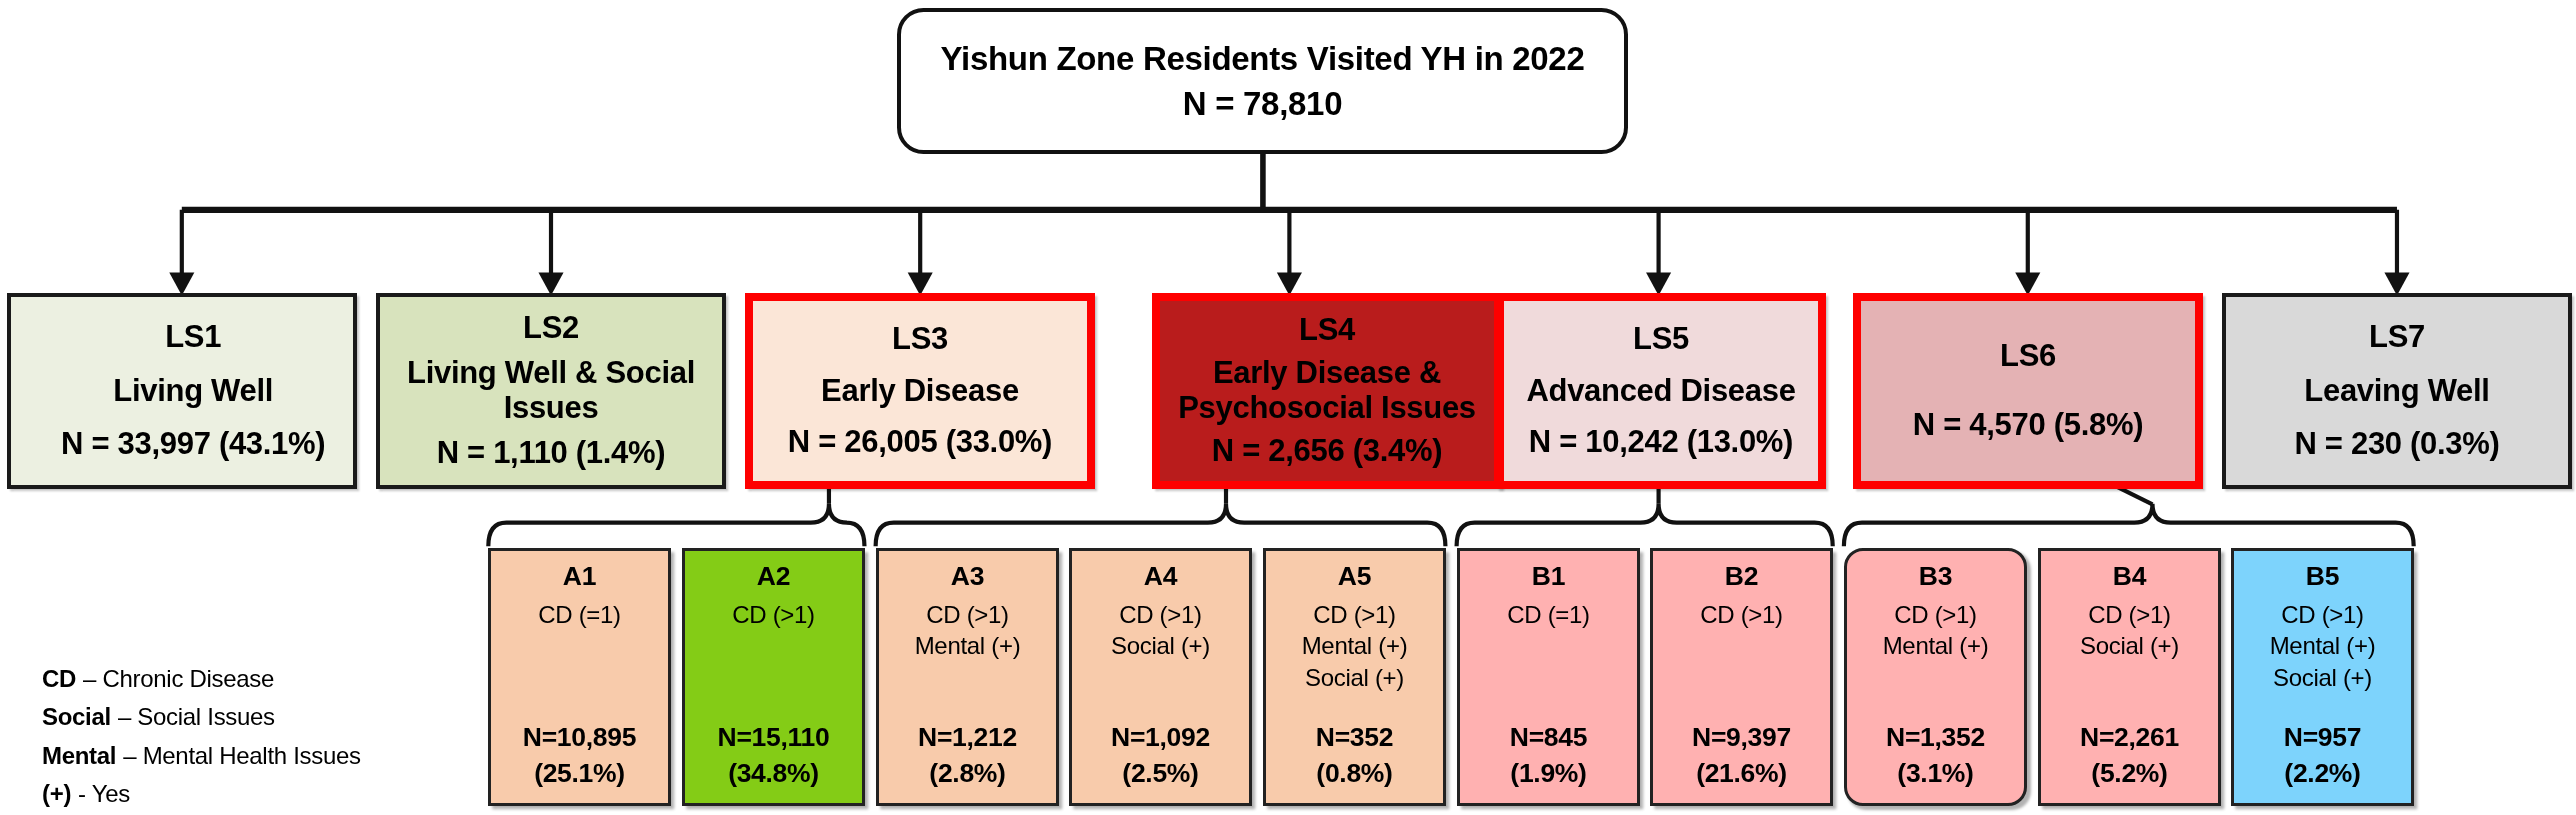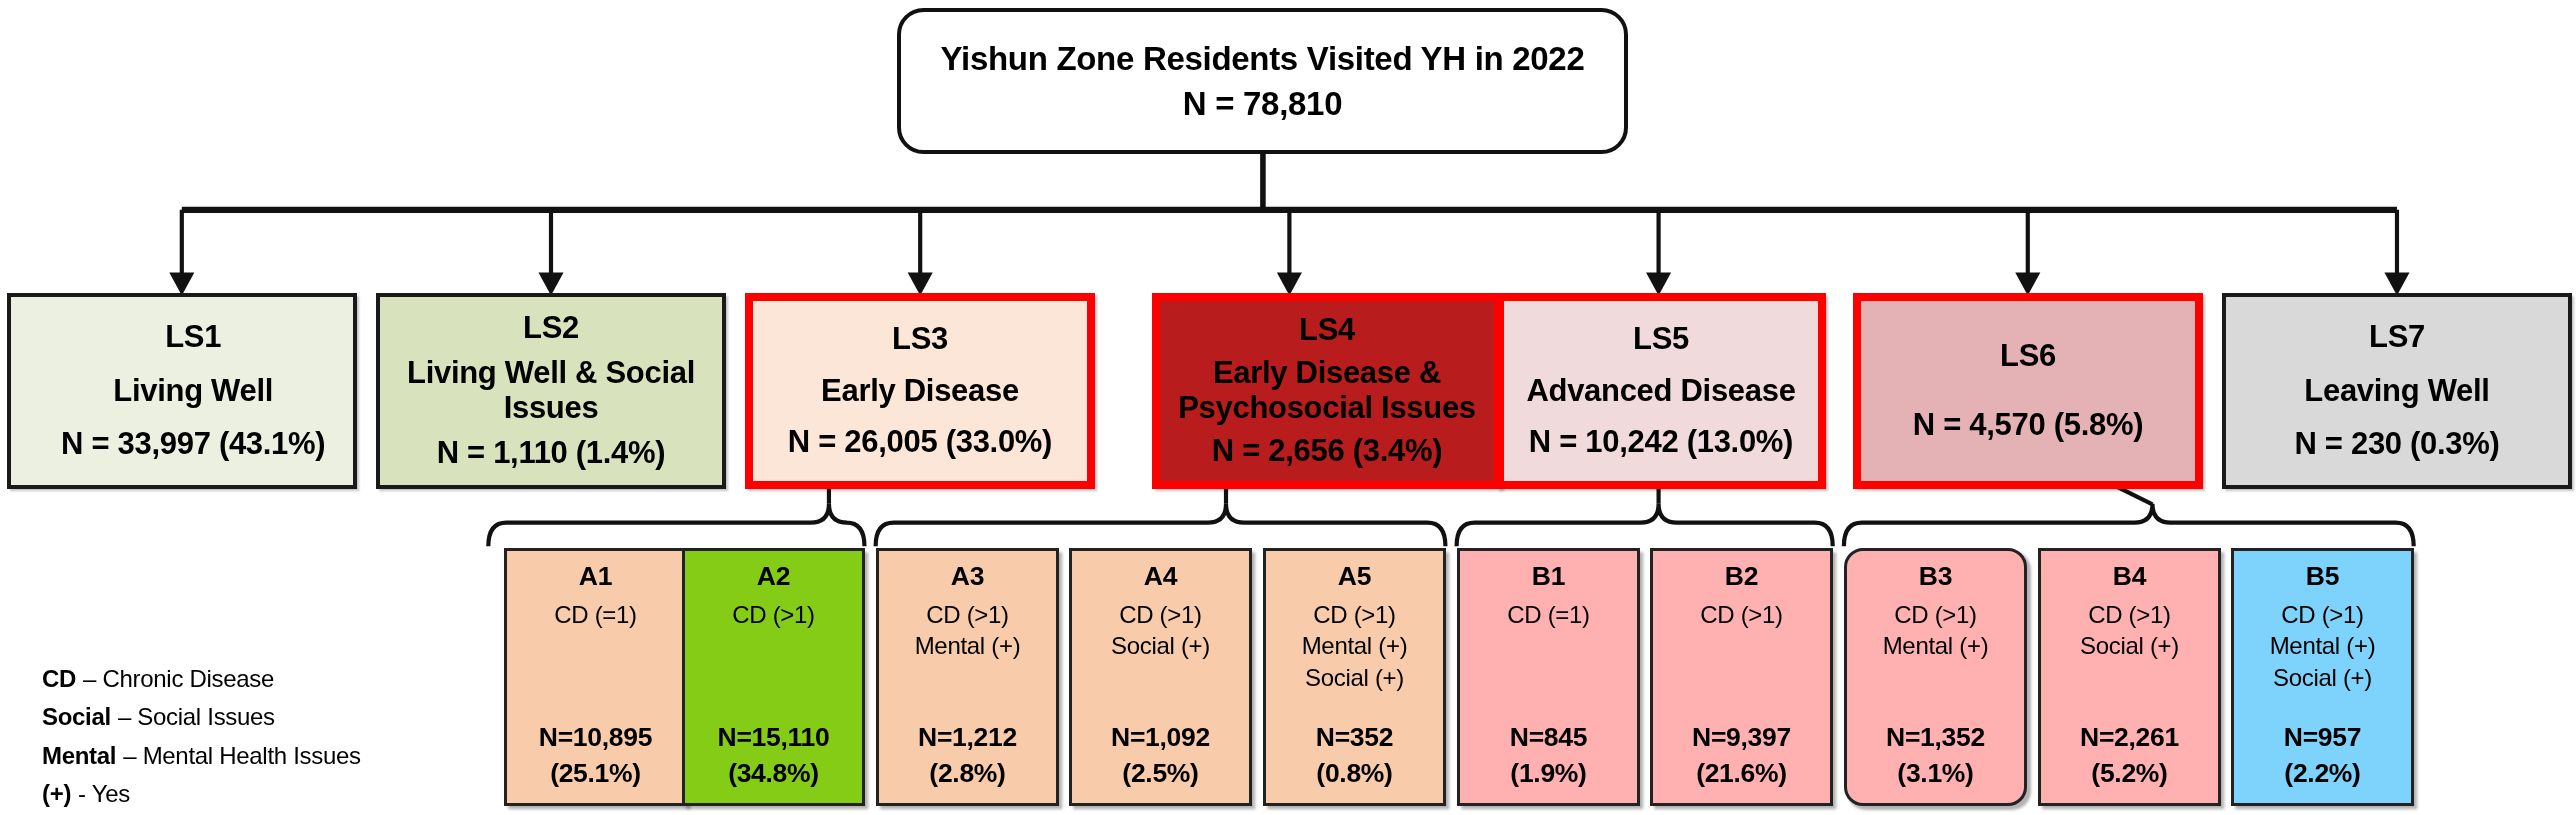--- a/index.html
+++ b/index.html
@@ -98,21 +98,21 @@
     <div class="ls-id">LS6</div>
     <div class="ls-n">N = 4,570 (5.8%)</div>
   </div>
       <div class="ls-box" style="left: 2222px; top: 293px; width: 350px; height: 196px; background: rgb(217, 217, 217); border-color: rgb(26, 26, 26); border-width: 4.2px;">
     <div class="ls-id">LS7</div>
     <div class="ls-name">Leaving Well</div>
     <div class="ls-n">N = 230 (0.3%)</div>
   </div>
     </div>
   <div id="sub-row">
-      <div class="sub-box" style="left: 504px; top: 548px; width: 183px; height: 258px; background: rgb(248, 203, 171);">
+      <div class="sub-box" style="left: 488px; top: 548px; width: 183px; height: 258px; background: rgb(248, 203, 171);">
     <div class="sub-id">A1</div>
     <div class="sub-conditions">
           <div class="sub-cond">CD (=1)</div>
         </div>
     <div class="sub-nblock">
       <div class="sub-n">N=10,895</div>
       <div class="sub-pct">(25.1%)</div>
     </div>
   </div>
       <div class="sub-box" style="left: 682px; top: 548px; width: 183px; height: 258px; background: #84cc16;">

